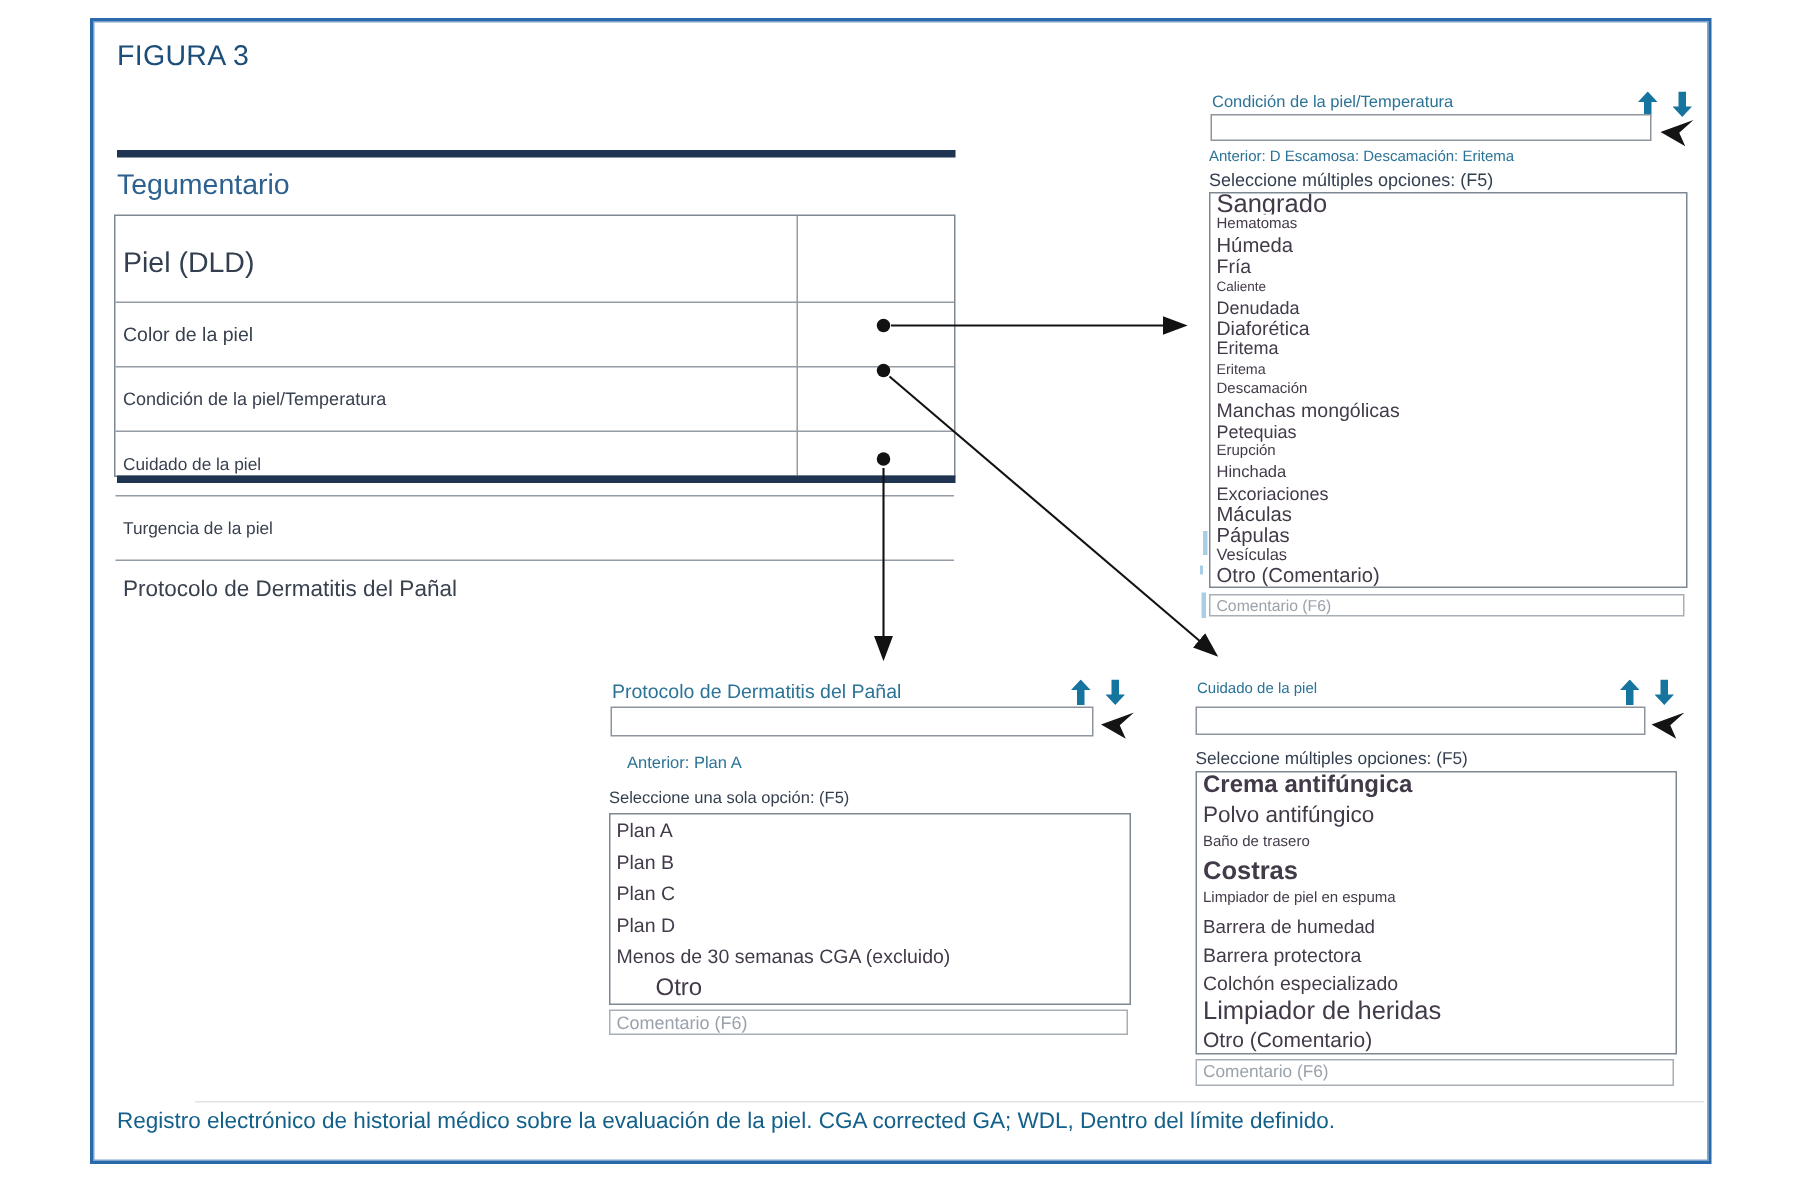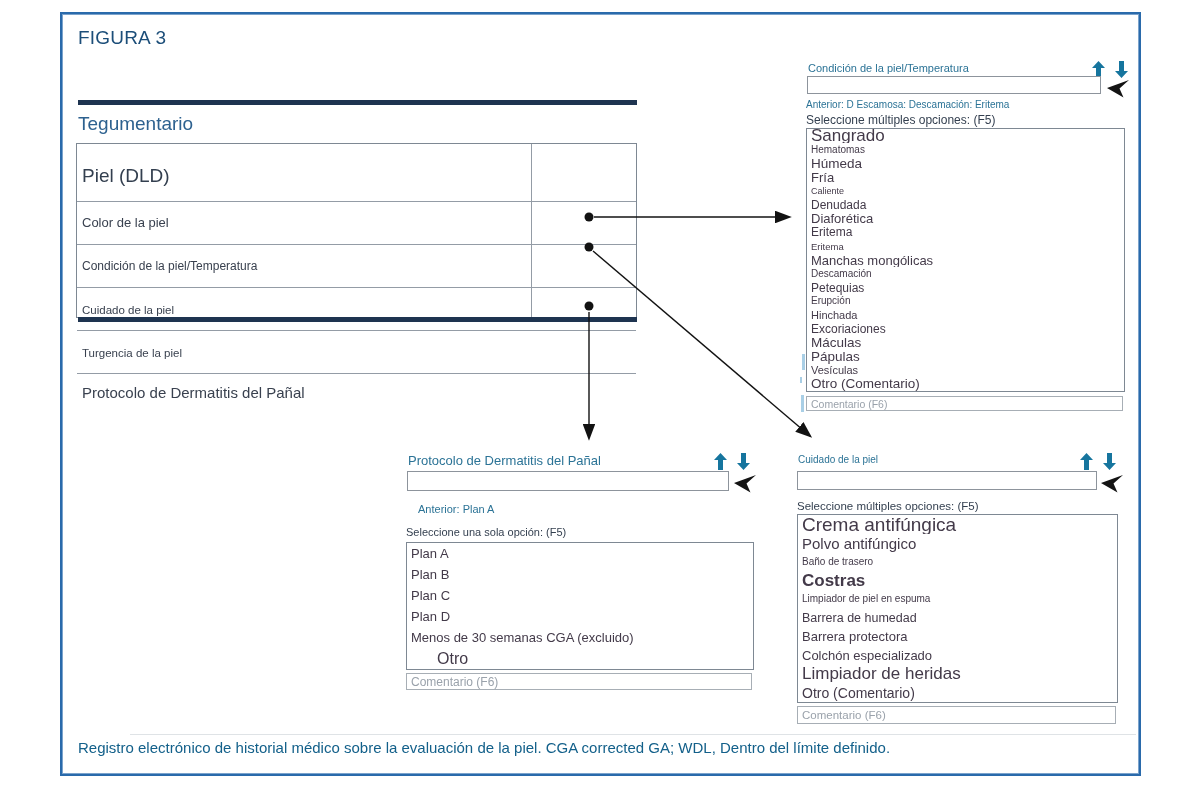--- a/index.html
+++ b/index.html
@@ -112,22 +112,22 @@
 <div class="listbox" style="left:806px;top:128px;width:319px;height:264px;">
     <div class="opt" style="font-size: 17px;">Sangrado</div>
     <div class="opt" style="font-size: 10px;">Hematomas</div>
     <div class="opt" style="font-size: 13.5px;">Húmeda</div>
     <div class="opt" style="font-size: 13px;">Fría</div>
     <div class="opt" style="font-size: 9px;">Caliente</div>
     <div class="opt" style="font-size: 12px;">Denudada</div>
     <div class="opt" style="font-size: 13px;">Diaforética</div>
     <div class="opt" style="font-size: 12px; text-align: center;">Eritema</div>
     <div class="opt" style="font-size: 9.5px;">Eritema</div>
+    <div class="opt" style="font-size: 10px;">Descamación</div>
     <div class="opt" style="font-size: 13px;">Manchas mongólicas</div>
-    <div class="opt" style="font-size: 10px;">Descamación</div>
     <div class="opt" style="font-size: 12px;">Petequias</div>
     <div class="opt" style="font-size: 10px;">Erupción</div>
     <div class="opt" style="font-size: 11px;">Hinchada</div>
     <div class="opt" style="font-size: 12px;">Excoriaciones</div>
     <div class="opt" style="font-size: 13.5px;">Máculas</div>
     <div class="opt" style="font-size: 13.5px;">Pápulas</div>
     <div class="opt" style="font-size: 11px;">Vesículas</div>
     <div class="opt" style="font-size: 13.5px;">Otro (Comentario)</div>
   </div>
 <div class="sel-mark" style="left:802px;top:354px;width:3px;height:16px;"></div>
@@ -176,21 +176,21 @@
     </svg>
 </span>
 <input class="entry-input" style="left: 797px; top: 471px; width: 300px; height: 19px;" value="">
 <span class="icon-btn" style="left:1101px;top:475px;">
   <svg width="22" height="18" viewBox="0 0 22 18">
       <polygon points="0,8 22,0 12.5,8.5 16.5,17.5" fill="#141414"></polygon>
     </svg>
 </span>
 <div class="abs instruction" style="left:797px;top:500px;font-size:11.5px;">Seleccione múltiples opciones: (F5)</div>
 <div class="listbox" style="left:797px;top:514px;width:321px;height:189px;">
-    <div class="opt" style="font-size: 19px;">Crema antifúngica</div>
+    <div class="opt" style="font-size: 16px; font-weight: bold;">Crema antifúngica</div>
     <div class="opt" style="font-size: 15px;">Polvo antifúngico</div>
     <div class="opt" style="font-size: 10px;">Baño de trasero</div>
     <div class="opt" style="font-size: 17px; font-weight: bold;">Costras</div>
     <div class="opt" style="font-size: 10px;">Limpiador de piel en espuma</div>
     <div class="opt" style="font-size: 12.5px;">Barrera de humedad</div>
     <div class="opt" style="font-size: 13px;">Barrera protectora</div>
     <div class="opt" style="font-size: 13px;">Colchón especializado</div>
     <div class="opt" style="font-size: 17px;">Limpiador de heridas</div>
     <div class="opt" style="font-size: 14px;">Otro (Comentario)</div>
   </div>

